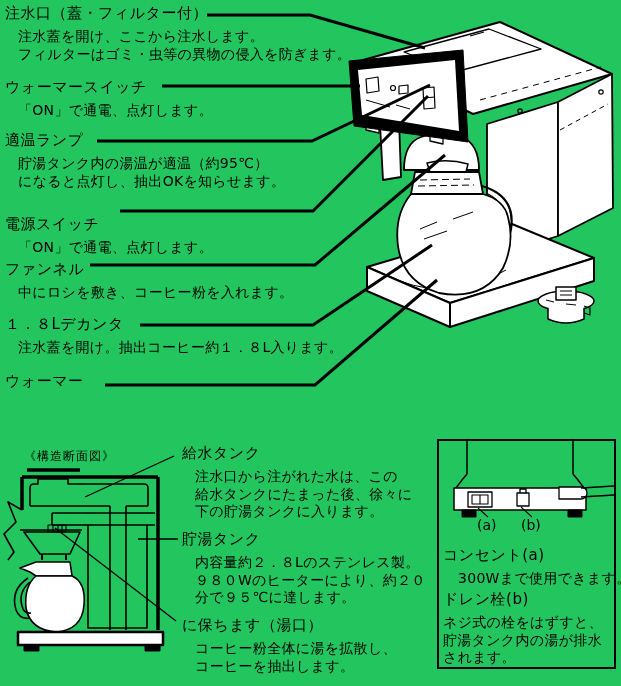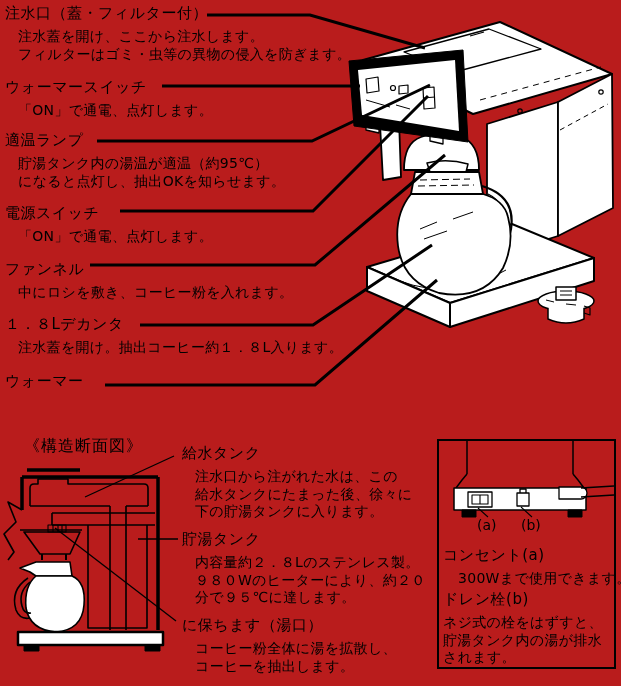--- a/index.html
+++ b/index.html
@@ -1,30 +1,30 @@
 <!DOCTYPE html>
 <html><head>
 <meta charset="utf-8">
 <style>
   html,body{margin:0;padding:0;background:#fff;}
   #canvas{
-    position:relative;width:621px;height:686px;background:#b91c1c;
+    position:relative;width:621px;height:686px;background:#22c55e;
     font-family:"DejaVu Sans",sans-serif;color:#000;overflow:hidden;
   }
   .part{position:absolute;}
   .ptitle{font-size:15px;line-height:19px;margin-bottom:5px;white-space:nowrap;letter-spacing:.5px;}
   .pdesc{font-size:14px;line-height:17.5px;margin-left:13px;white-space:nowrap;letter-spacing:.3px;}
   #pg0{left:5px;top:4px}
   #pg1{left:5px;top:78px}
   #pg2{left:5px;top:131px}
-  #pg3{left:5px;top:204px}
+  #pg3{left:5px;top:215px}
   #pg4{left:5px;top:260px}
   #pg5{left:5px;top:315px}
   #pg6{left:5px;top:372px}
-  #cs-heading{position:absolute;left:24px;top:436px;font-size:16px;letter-spacing:1px;white-space:nowrap;}
+  #cs-heading{position:absolute;left:24px;top:448px;font-size:12px;letter-spacing:1px;white-space:nowrap;}
   #cs0{left:182px;top:444px}
   #cs1{left:182px;top:530px}
   #cs2{left:182px;top:616px}
   #rear-box{position:absolute;left:437px;top:439px;width:175px;height:226px;border:2px solid #000;}
   #rn0{left:443px;top:546px}
   #rn1{left:443px;top:590px}
   .marker{position:absolute;font-size:14px;white-space:nowrap;}
   #marker-a{left:477px;top:517px}
   #marker-b{left:521px;top:517px}
   #art{position:absolute;left:0;top:0;}

